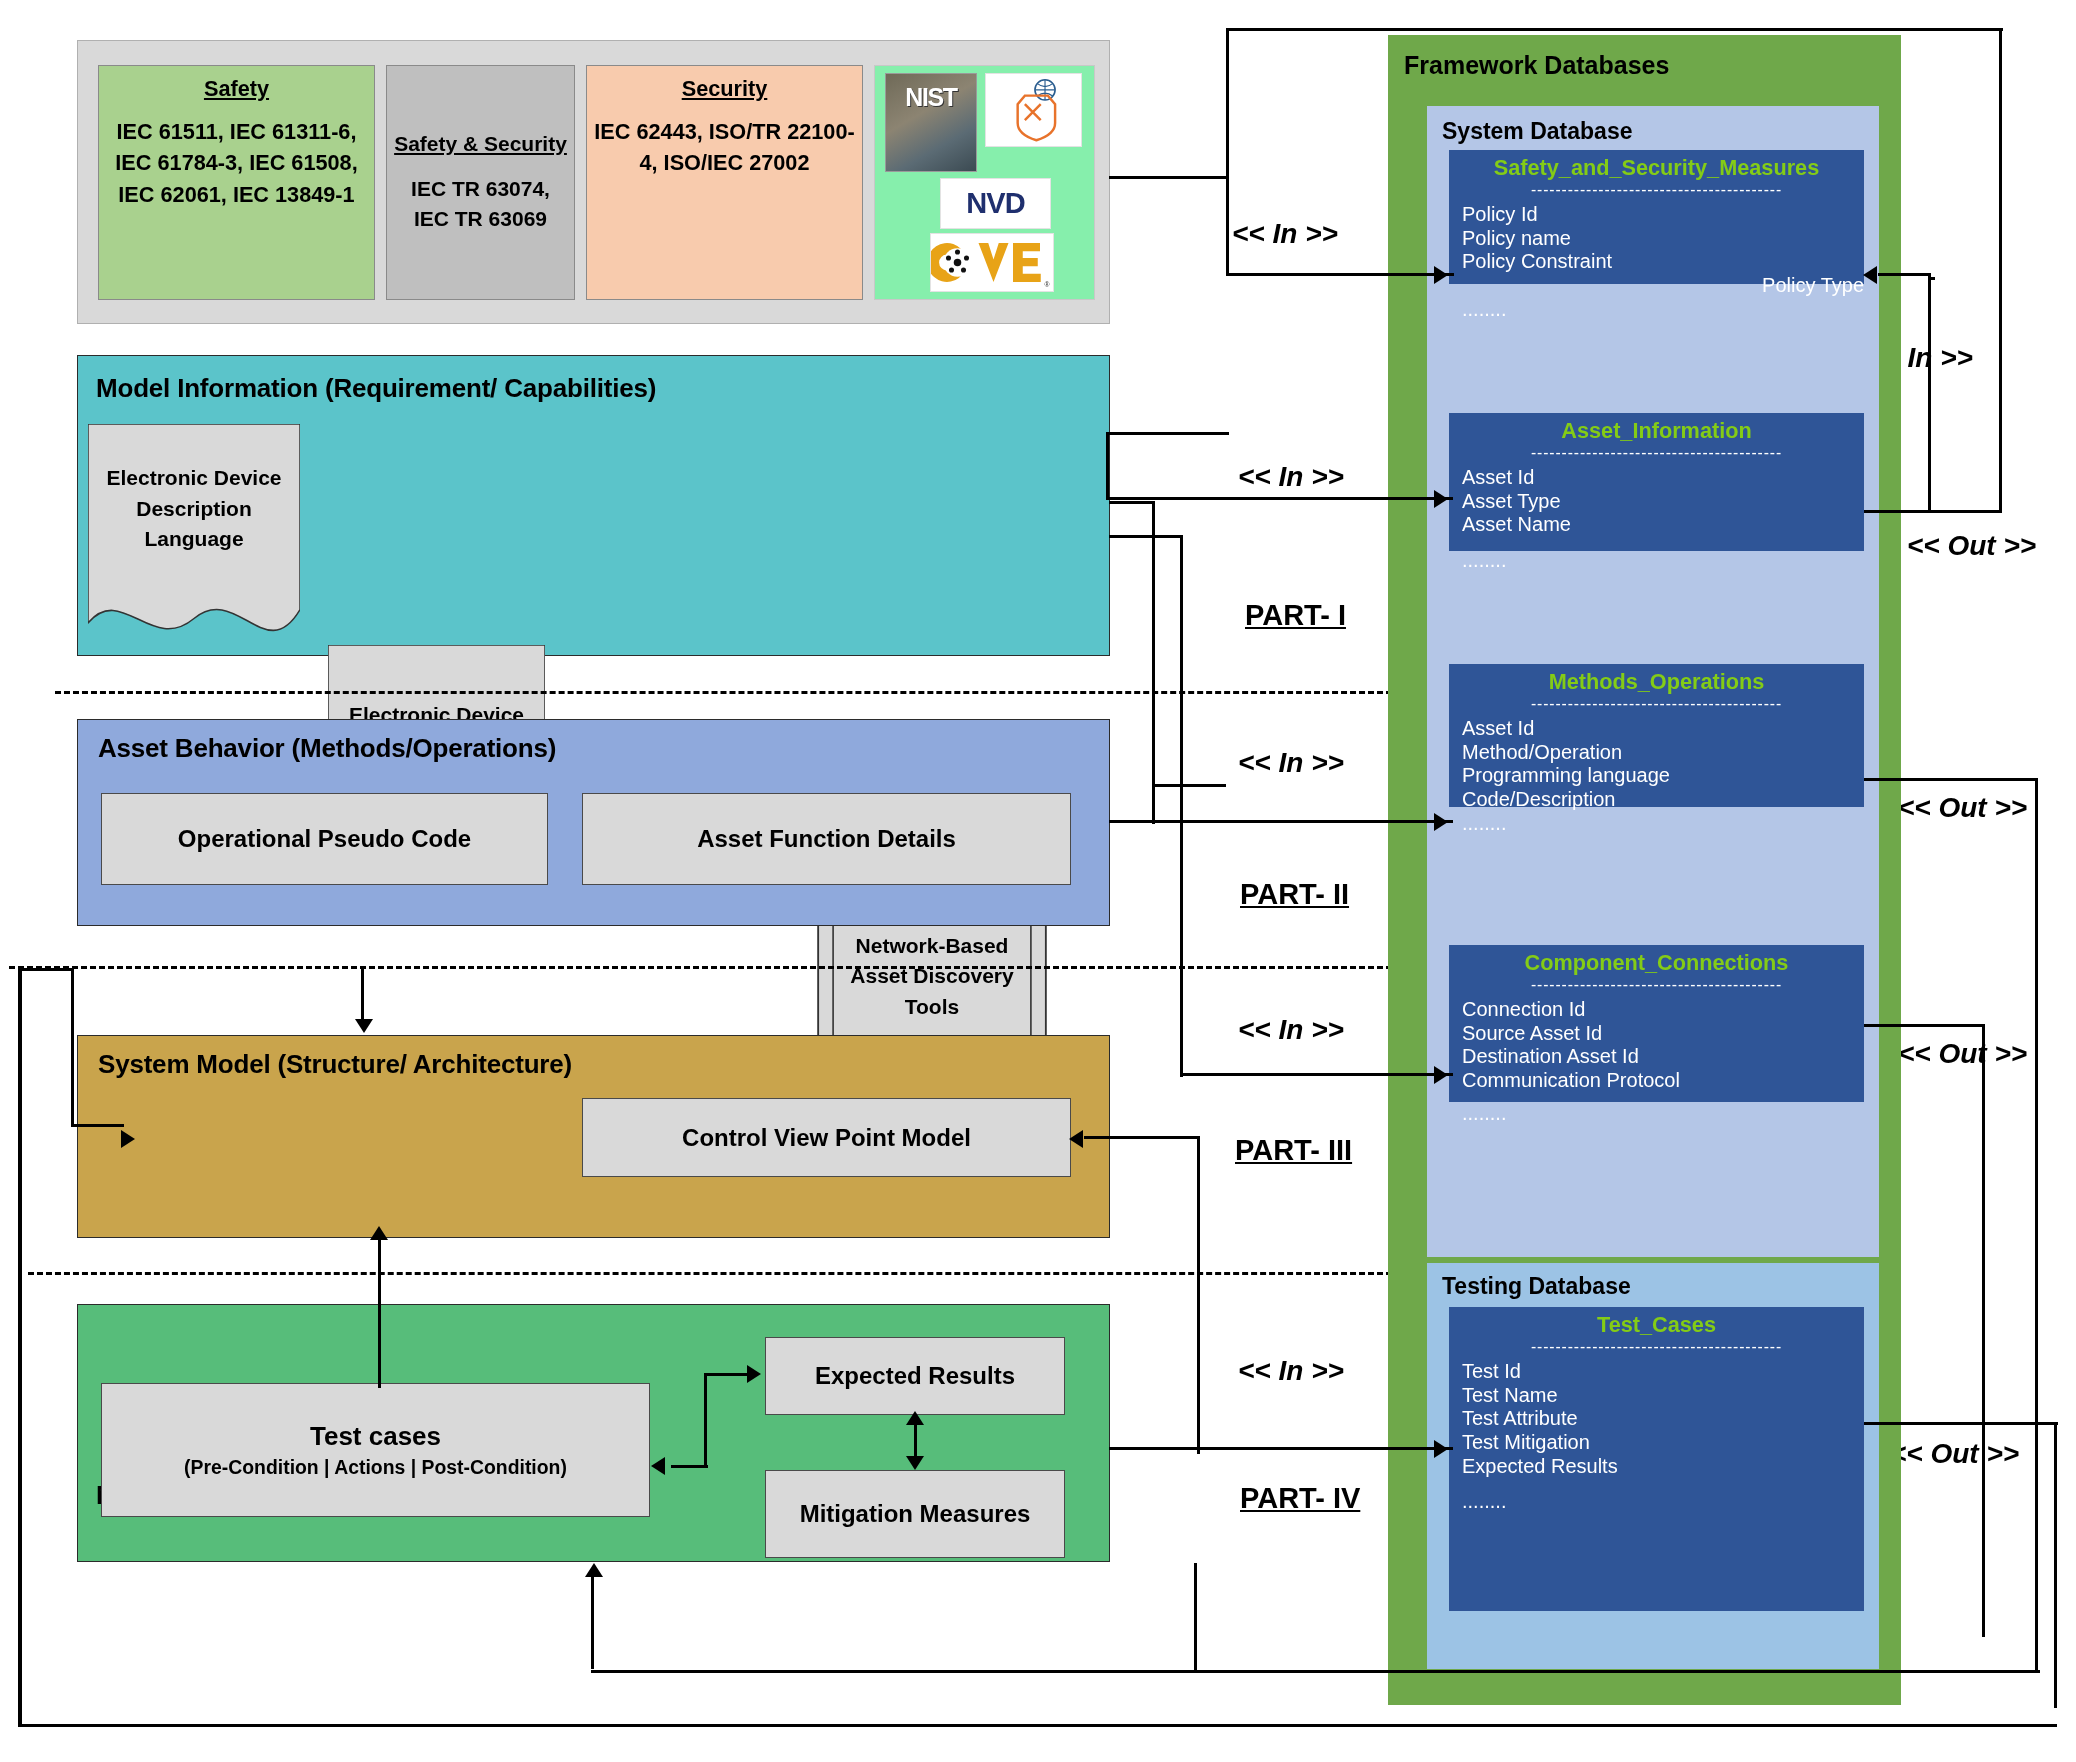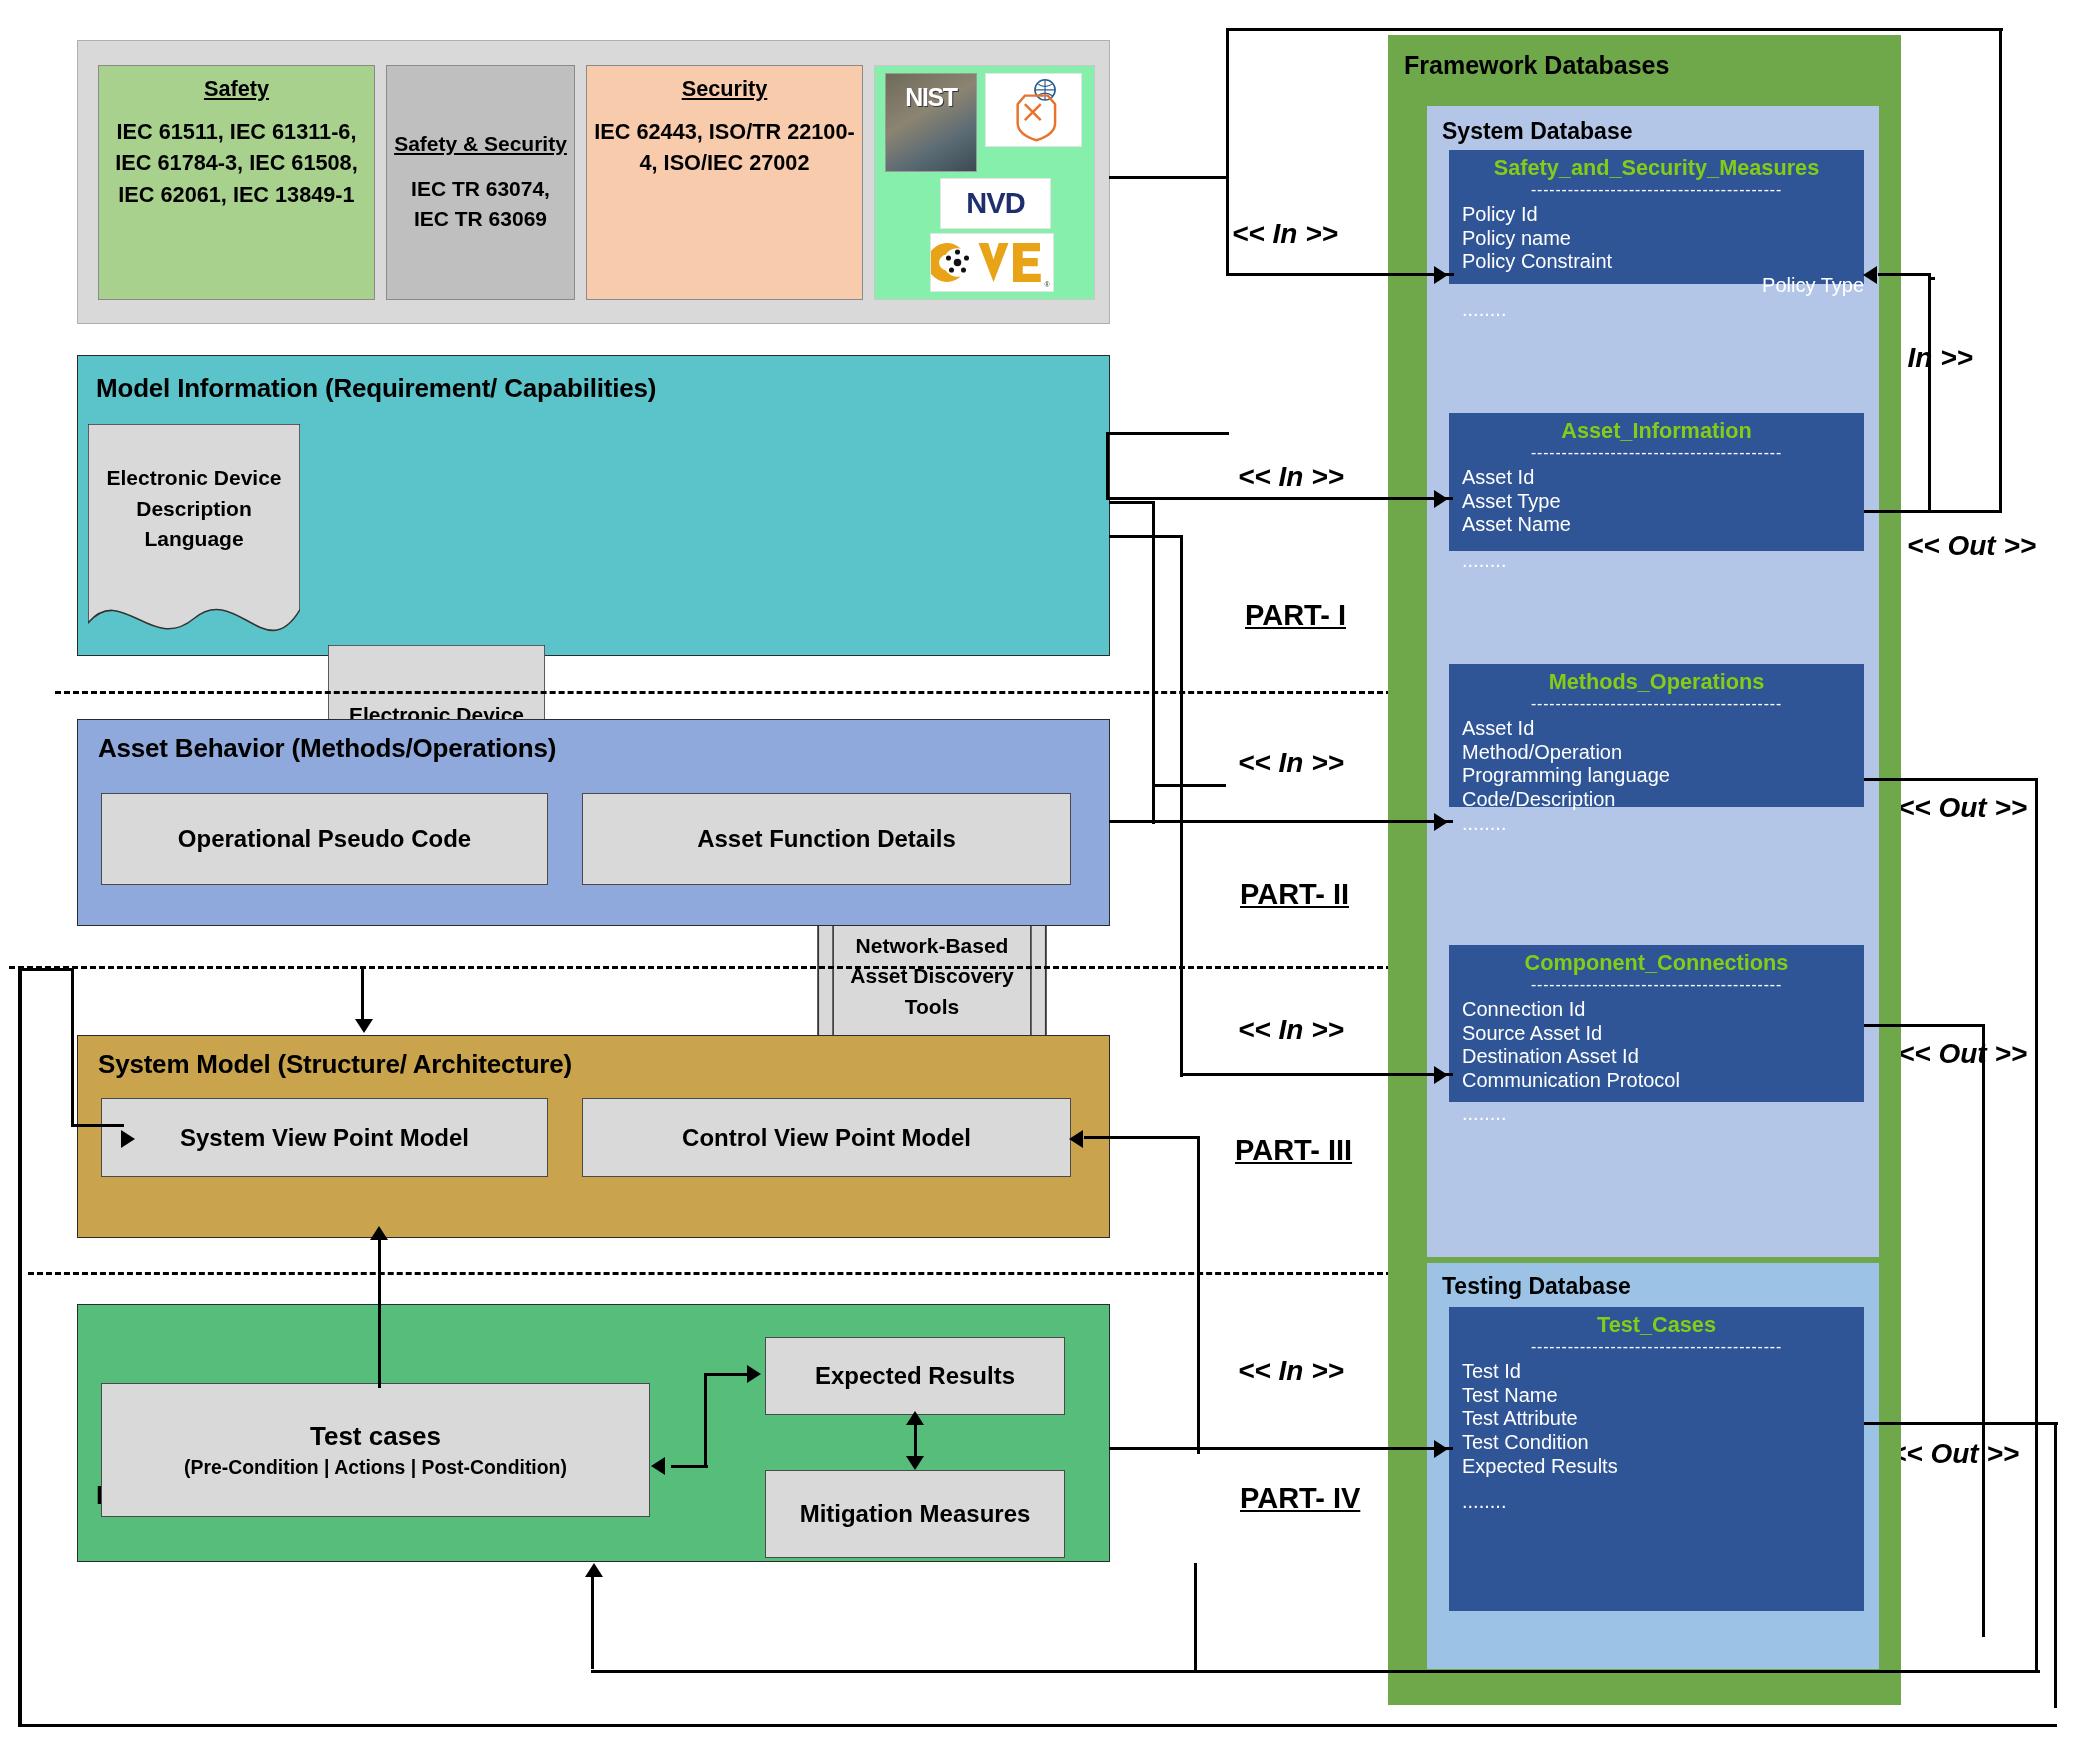--- a/index.html
+++ b/index.html
@@ -141,21 +141,20 @@
     <div class="txt" style="font-size:21px;padding:0 19.4px;">Network-Based Asset Discovery Tools</div>
   </div>
 
   <div class="abs panel" style="left:77px;top:719px;width:1033px;height:207px;background:#8FA9DC;"></div>
   <div class="panel-title" style="left:98px;top:733px;font-size:26px;">Asset Behavior (Methods/Operations)</div>
   <div class="abs gbox" style="left:101px;top:793px;width:447px;height:92px;font-size:24px;">Operational Pseudo Code</div>
   <div class="abs gbox" style="left:582px;top:793px;width:489px;height:92px;font-size:24px;">Asset Function Details</div>
 
   <div class="abs panel" style="left:77px;top:1035px;width:1033px;height:203px;background:#C9A44C;"></div>
   <div class="panel-title" style="left:98px;top:1049px;font-size:26px;">System Model (Structure/ Architecture)</div>
-  <div class="abs gbox" style="left:101px;top:1098px;width:447px;height:79px;font-size:24px;">System View Point Model</div>
   <div class="abs gbox" style="left:582px;top:1098px;width:489px;height:79px;font-size:24px;">Control View Point Model</div>
 
   <div class="abs panel" style="left:77px;top:1304px;width:1033px;height:258px;background:#57BD7A;"></div>
   <div class="panel-title" style="left:96px;top:1480px;font-size:26px;">Model Testing (Verification/Validation)</div>
 
   <div class="abs gbox" style="left:101px;top:1383px;width:549px;height:134px;flex-direction:column;">
     <div style="font-size:26px;">Test cases</div>
     <div style="font-size:19.4px;margin-top:4.6px;">(Pre-Condition | Actions | Post-Condition)</div>
   </div>
   <div class="abs gbox" style="left:765px;top:1337px;width:300px;height:78px;font-size:24px;">Expected Results</div>
@@ -248,21 +247,21 @@
   <div class="abs dbgroup testing" style="left:1427px;top:1263px;width:452px;height:406px;"></div>
   <div class="dbtitle" style="left:1442px;top:1273px;font-size:23px;">Testing Database</div>
 
   <div class="abs entity" style="left:1449px;top:1307px;width:415px;height:304px;">
     <div class="ename" style="font-size:21.7px;">Test_Cases</div>
     <div class="sep" style="font-size:15.7px;">-----------------------------------------</div>
     <ul>
       <li style="font-size:20px;">Test Id</li>
       <li style="font-size:20px;">Test Name</li>
       <li style="font-size:20px;">Test Attribute</li>
-      <li style="font-size:20px;">Test Condition</li>
+      <li style="font-size:20px;">Test Mitigation</li>
       <li style="font-size:20px;">Expected Results</li>
       <li style="font-size:20px;margin-top:12px;">........</li>
     </ul>
   </div>
 
   <div class="hline" style="left:1109px;top:176px;width:120px;"></div>
   <div class="vline" style="left:1226px;top:176px;height:100px;"></div>
   <div class="hline" style="left:1226px;top:273px;width:228px;"></div>
   <div class="arrR" style="left:1434px;top:266px;"></div>
 

